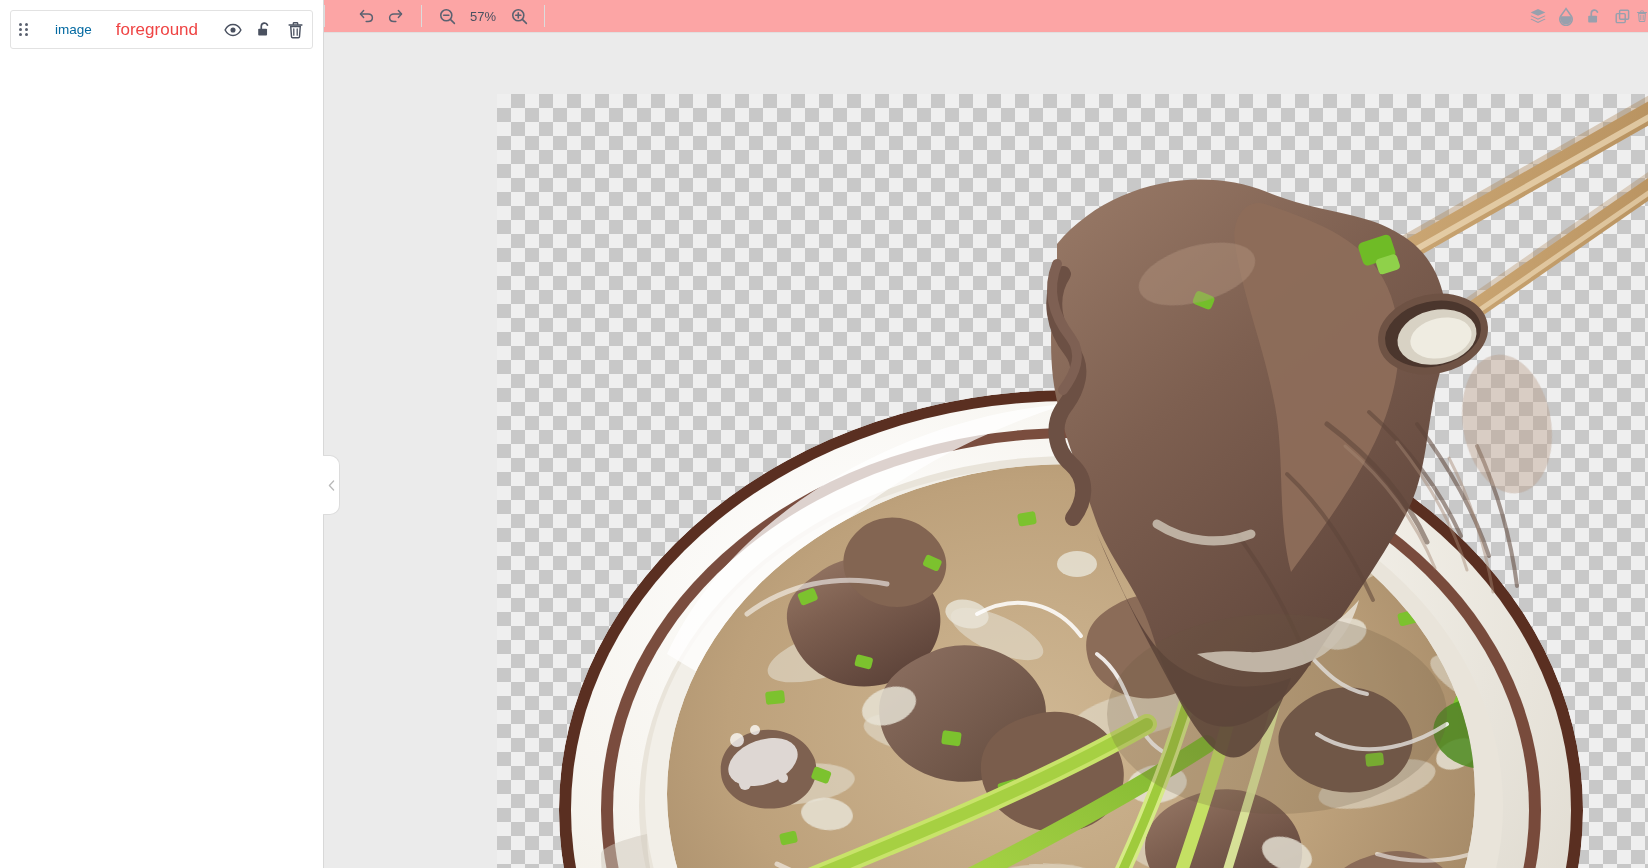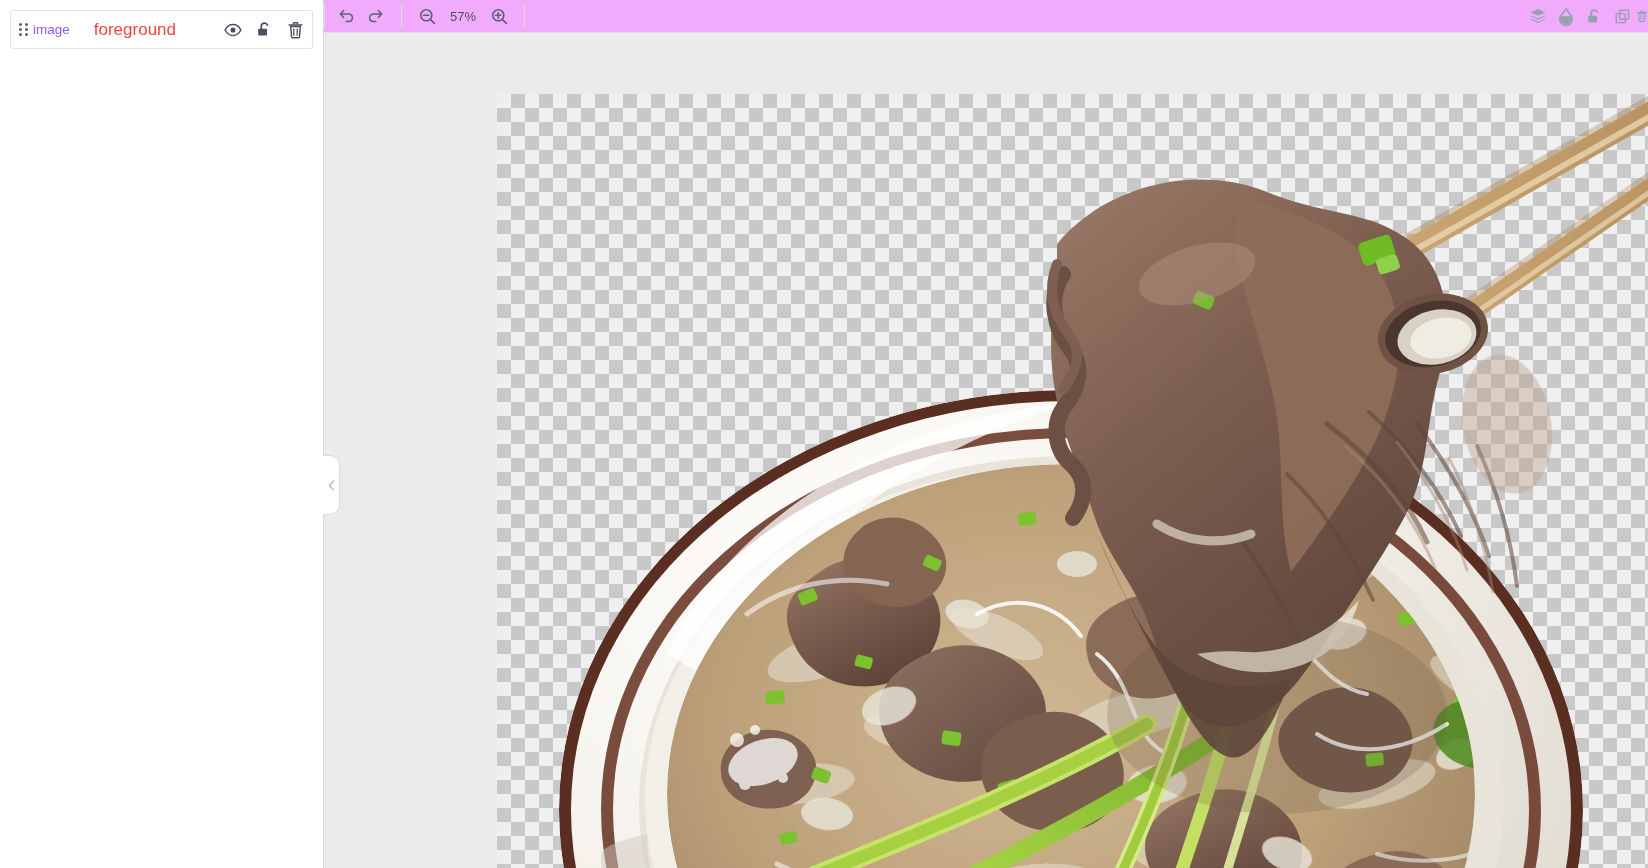--- a/index.html
+++ b/index.html
@@ -33,21 +33,21 @@
     padding: 0 8px 0 6px;
   }
   .drag-handle {
     width: 12px; height: 16px;
     display: grid; grid-template-columns: 3px 3px; grid-template-rows: repeat(3, 3px);
     gap: 2px 3px; align-content: center; justify-content: center;
     cursor: grab; flex: 0 0 auto;
   }
   .drag-handle i { width: 3px; height: 3px; background: #59606e; border-radius: 50%; display: block; }
   .layer-type {
-    font-size: 13.5px; color: #8b5cf6; margin-left: 4px;
+    font-size: 13.5px; color: #0369a1; margin-left: 26px;
     flex: 0 0 auto;
   }
   .layer-name {
     font-size: 17px; color: #ef4444; margin-left: 24px;
     cursor: pointer; flex: 1 1 auto;
   }
   .layer-actions { display: flex; align-items: center; gap: 14px; }
   .ico-btn { display: flex; align-items: center; justify-content: center; cursor: pointer; }
   .ico-btn svg { display: block; }
 
@@ -68,24 +68,25 @@
 
   
   .right-side {
     flex: 1 1 auto; height: 868px;
     display: flex; flex-direction: column;
     position: relative;
     background: #ebebeb;
   }
   .toolbar {
     height: 33px; flex: 0 0 33px;
-    background: #f0abfc;
+    background: #fca5a5;
     border-bottom: 1px solid #e0e0e0;
     display: flex; align-items: center;
     position: relative;
+    gap: 20px;
   }
   .tb-left { display: flex; align-items: center; height: 100%; }
   .tb-divider { width: 1px; height: 22px; background: #dcdcdc; margin: 0 10px; flex: 0 0 1px; }
   .tb-divider.edge { margin: 0; }
   .tb-btn {
     width: 30px; height: 26px;
     display: flex; align-items: center; justify-content: center;
     cursor: pointer; color: #5a6170;
   }
   .tb-btn svg { display: block; }

